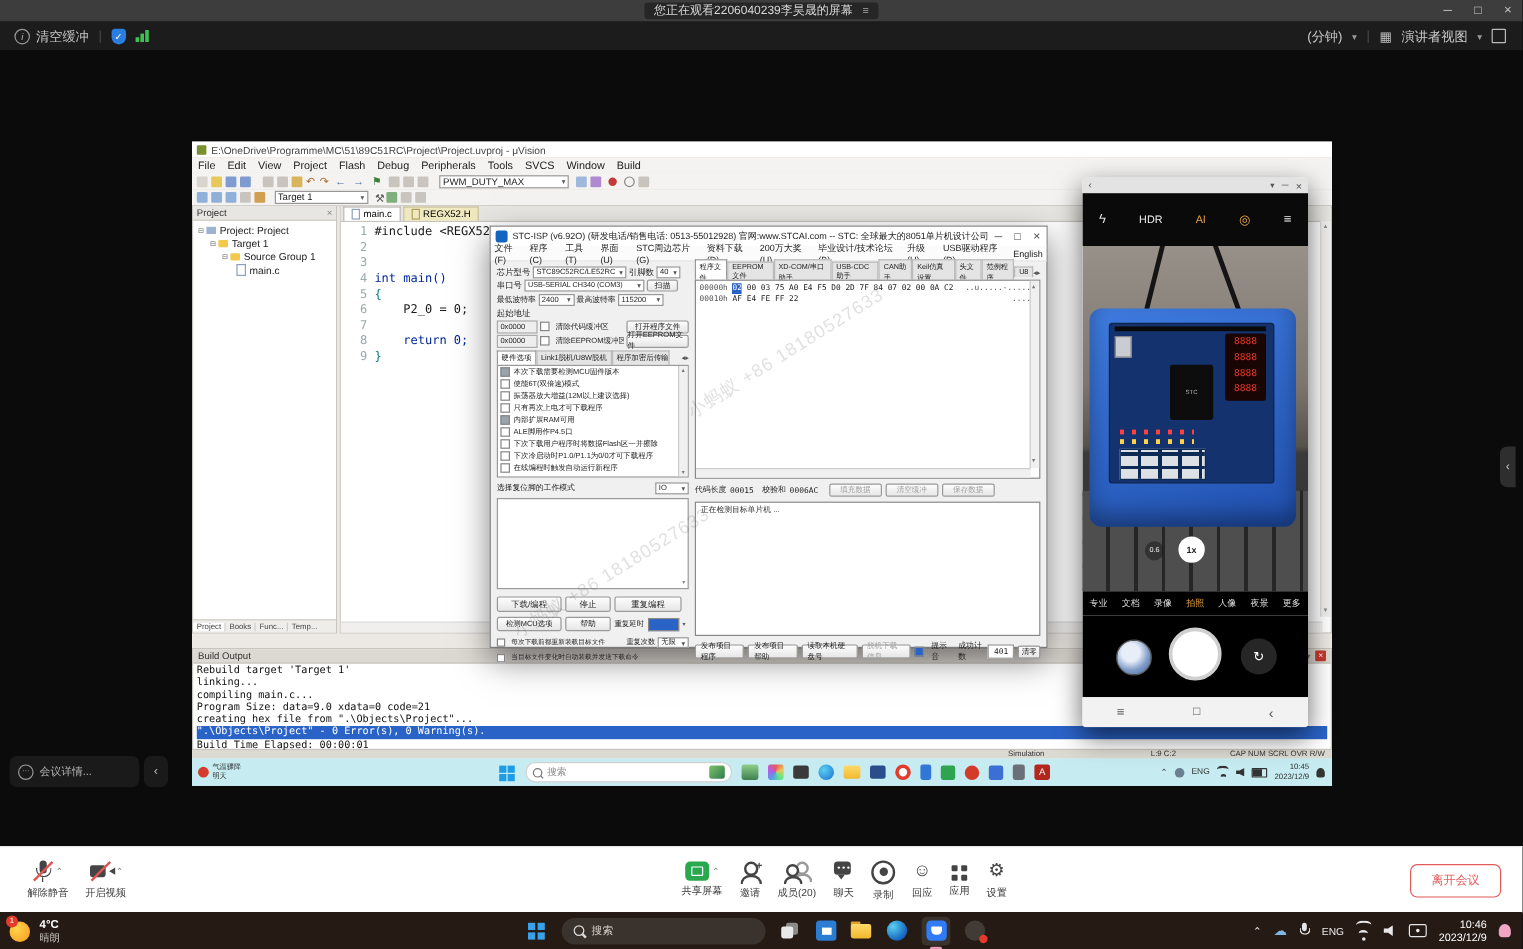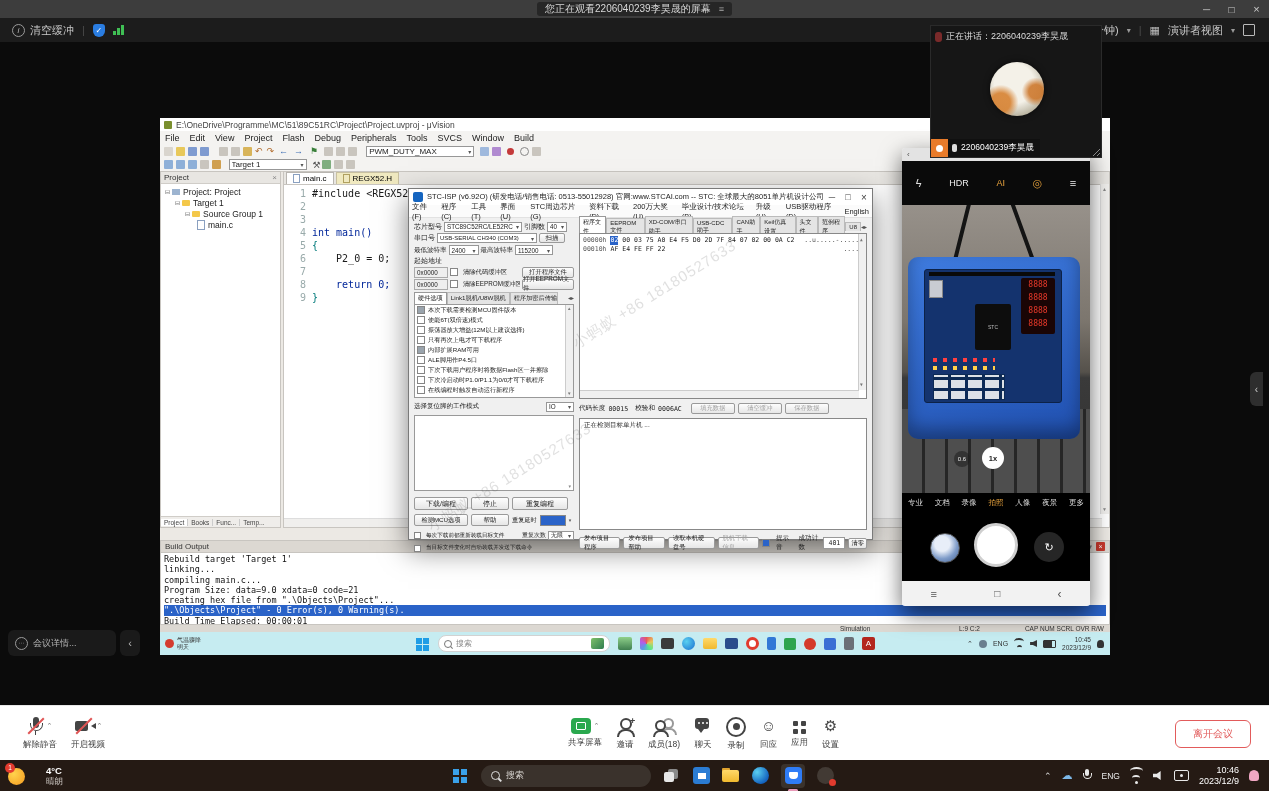--- a/index.html
+++ b/index.html
@@ -549,35 +549,20 @@
       <span class="x" style="left:72px;top:10px;width:44px;height:44px;border-radius:50%;background:#fff;border:3px solid #cfcfcf;box-sizing:border-box"></span>
       <span class="x f" style="left:132px;top:19px;width:30px;height:30px;border-radius:50%;background:#262626;color:#fff;font-size:11px;justify-content:center">↻</span>
     </div>
     <div class="f" style="position:absolute;left:0;top:433px;width:188px;height:25px;background:#f2f2f2;justify-content:space-around">
       <span style="color:#555;font-size:11px">≡</span>
       <span style="color:#555;font-size:10px">□</span>
       <span style="color:#555;font-size:12px">‹</span>
     </div>
   </div>
 
-  <div class="x" style="left:930px;top:25px;width:172px;height:133px;background:#161616;z-index:8;border:1px solid #2a2a2a;box-sizing:border-box">
-    <div class="f" style="padding:4px 4px 0 4px">
-      <span style="width:7px;height:10px;background:#7a2a2a;border-radius:3px;margin-right:4px"></span>
-      <span class="n" style="font-size:9px;color:#ddd">正在讲话：2206040239李昊晟</span>
-    </div>
-    <div class="x" style="left:59px;top:36px;width:54px;height:54px;border-radius:50%;background:radial-gradient(circle at 20% 75%,rgba(216,135,58,.95) 0 16%,transparent 30%),radial-gradient(circle at 85% 55%,rgba(205,120,45,.9) 0 13%,transparent 26%),radial-gradient(circle at 45% 40%,#f4f1e8 0 45%,#b9b3a0 75%,#6e6a5a 100%);box-shadow:0 0 6px rgba(0,0,0,.6)"></div>
-    <div class="x f" style="left:0;bottom:0;height:18px;background:rgba(15,15,15,.8);padding-right:6px">
-      <span style="width:17px;height:18px;background:#e87b2a;display:inline-flex;align-items:center;justify-content:center">
-          <span style="width:7px;height:7px;border-radius:50%;background:#fff"></span>
-        </span>
-      <span style="width:5px;height:8px;background:#ddd;border-radius:2px;margin:0 4px"></span>
-      <span class="n" style="font-size:8.5px;color:#fff">2206040239李昊晟</span>
-    </div>
-    <span class="x" style="right:1px;bottom:1px;width:8px;height:8px;background:linear-gradient(135deg,transparent 0 55%,#888 55% 62%,transparent 62% 78%,#888 78% 85%,transparent 85%)"></span>
-  </div>
 
   <div class="x f" style="left:1250px;top:372px;width:13px;height:34px;background:#2e2e2e;border-radius:6px 0 0 6px;justify-content:center;color:#ccc;font-size:10px;z-index:8">‹</div>
 
   <div class="x f" style="left:8px;top:630px;gap:4px;z-index:3">
     <div class="f" style="width:94px;height:26px;background:rgba(28,28,28,.9);border-radius:6px;padding:0 7px">
       <span style="width:11px;height:11px;border:1.3px solid #9a9a9a;border-radius:50%;margin-right:5px;color:#9a9a9a;font-size:6px;text-align:center;line-height:10px">⋯</span>
       <span class="n" style="font-size:9px;color:#b5b5b5">会议详情...</span>
     </div>
     <div class="f" style="width:20px;height:26px;background:rgba(28,28,28,.9);border-radius:6px;justify-content:center;color:#b5b5b5;font-size:11px">‹</div>
   </div>
@@ -626,21 +611,21 @@
         </span>
         <span class="ctl-label">邀请</span>
       </div>
       <div class="ctl">
         <span style="position:relative;width:20px;height:20px;display:inline-block">
           <span class="x" style="left:9px;top:2px;width:7px;height:7px;border:2px solid #999;border-radius:50%"></span>
           <span class="x" style="left:7px;top:12px;width:12px;height:5px;border:2px solid #999;border-bottom:none;border-radius:7px 7px 0 0"></span>
           <span class="x" style="left:1px;top:4px;width:7px;height:7px;border:2px solid #444;border-radius:50%;background:#fff"></span>
           <span class="x" style="left:-1px;top:14px;width:12px;height:5px;border:2px solid #444;border-bottom:none;border-radius:7px 7px 0 0;background:#fff"></span>
         </span>
-        <span class="ctl-label">成员(18)</span>
+        <span class="ctl-label">成员(20)</span>
       </div>
       <div class="ctl">
         <span style="position:relative;width:18px;height:20px;display:inline-block">
           <span class="x" style="left:1px;top:2px;width:14px;height:11px;background:#444;border-radius:3px"></span>
           <span class="x" style="left:4px;top:13px;width:0;height:0;border:3px solid transparent;border-top:4px solid #444"></span>
           <span class="x" style="left:4px;top:6px;width:2px;height:2px;background:#fff;border-radius:50%;box-shadow:4px 0 #fff,8px 0 #fff"></span>
         </span>
         <span class="ctl-label">聊天</span>
       </div>
       <div class="ctl">
@@ -668,21 +653,21 @@
       <span>离开会议</span>
     </div>
   </div>
 
   <div class="x f" style="left:0;top:760px;width:1269px;height:31px;background:#251a14">
     <div class="f" style="margin-left:8px">
       <span style="position:relative;width:20px;height:20px;display:inline-block">
         <span class="x" style="left:0;top:2px;width:17px;height:17px;border-radius:50%;background:radial-gradient(circle at 35% 35%,#ffd34d,#f59a1f)"></span>
         <span class="x" style="left:-3px;top:-3px;width:10px;height:10px;border-radius:50%;background:#e23b2e;color:#fff;font-size:6.5px;text-align:center;line-height:10px">1</span>
       </span>
-      <span style="margin-left:18px;line-height:11px">
+      <span style="margin-left:5px;line-height:11px">
         <span style="display:block;font-size:9.5px;color:#fff;font-weight:bold">4°C</span>
         <span style="display:block;font-size:8.5px;color:#c9c4bf">晴朗</span>
       </span>
     </div>
     <div class="f" style="margin-left:390px;gap:12px">
       <span style="width:6px;height:6px;background:#3aa0e8;box-shadow:8px 0 #3aa0e8,0 8px #3aa0e8,8px 8px #3aa0e8;margin-right:10px;margin-top:-7px"></span>
       <span class="f" style="width:150px;height:22px;background:#3a322c;border-radius:11px;padding:0 10px">
         <span style="width:7px;height:7px;border:1.5px solid #ddd;border-radius:50%;margin-right:6px;position:relative">
             <span class="x" style="width:4px;height:1.5px;background:#ddd;transform:rotate(45deg);left:6px;top:7px"></span>
           </span>

